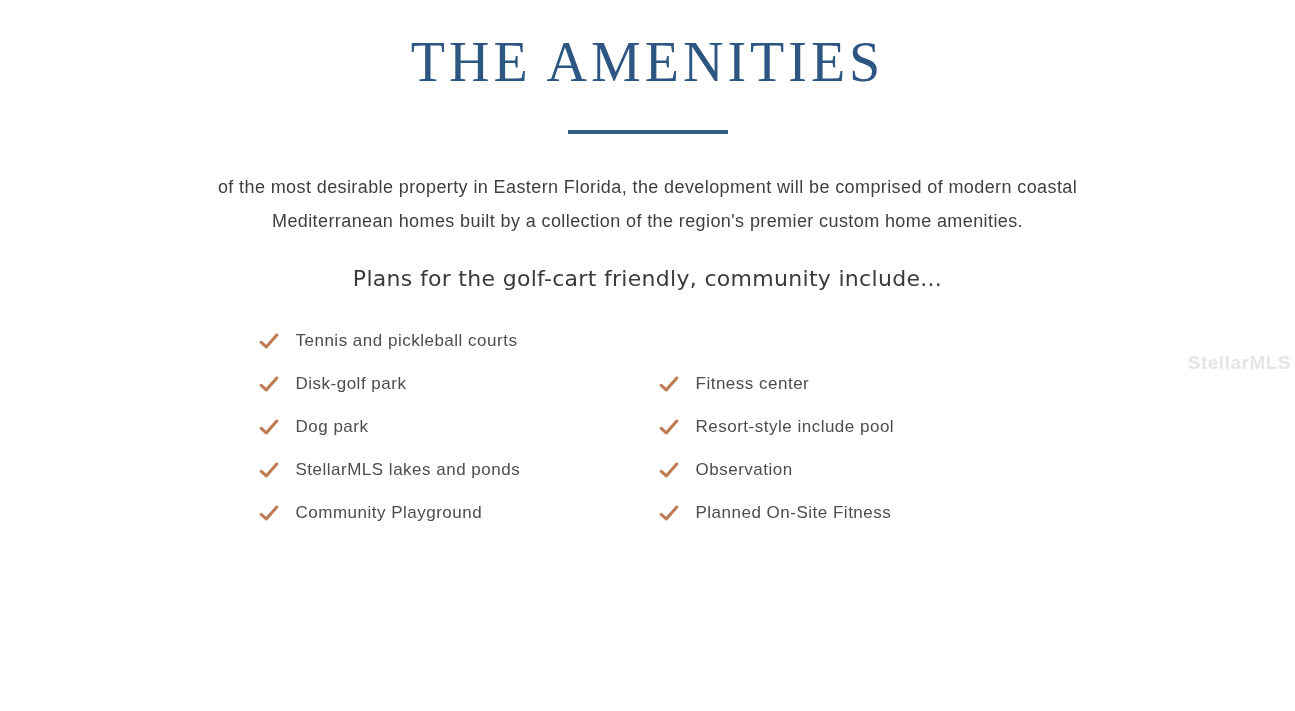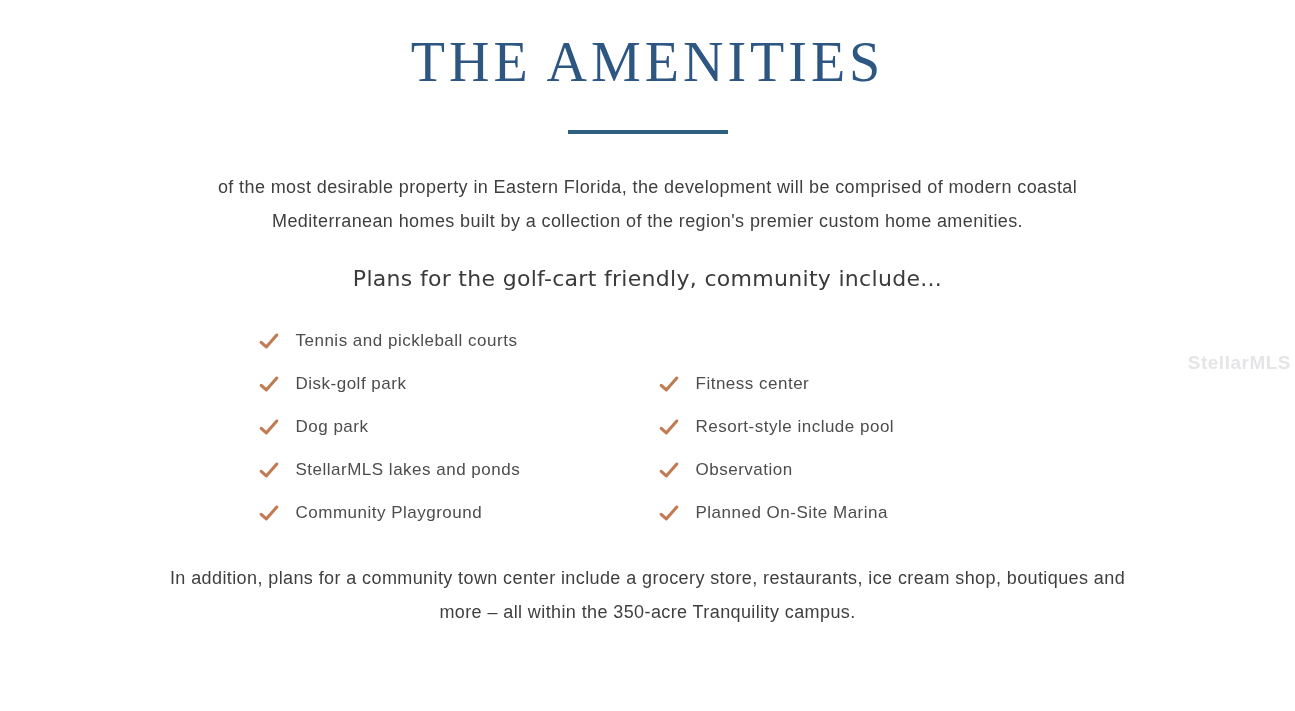--- a/index.html
+++ b/index.html
@@ -196,28 +196,22 @@
           <span class="amenity-label">Observation</span>
         </div>
 
 
         <div class="amenity-row">
           <span class="check-wrap">
             <svg width="22" height="22" viewBox="0 0 24 24" fill="none">
               <path d="M3.5 13.5 L9 18.5 L20.5 5.5" stroke="#c07b52" stroke-width="3.4" stroke-linecap="round" stroke-linejoin="round"></path>
             </svg>
           </span>
-          <span class="amenity-label">Planned On-Site Marina</span>
+          <span class="amenity-label">Planned On-Site Fitness</span>
         </div>
       </div>
 
   </div>
 
-  <div class="outro">
-
-      <div>In addition, plans for a community town center include a grocery store, restaurants, ice cream shop, boutiques and</div>
-
-      <div>more – all within the 350-acre Tranquility campus.</div>
-    </div>
 
   <div class="watermark">StellarMLS</div>
 
 </div>
 
 </body></html>

